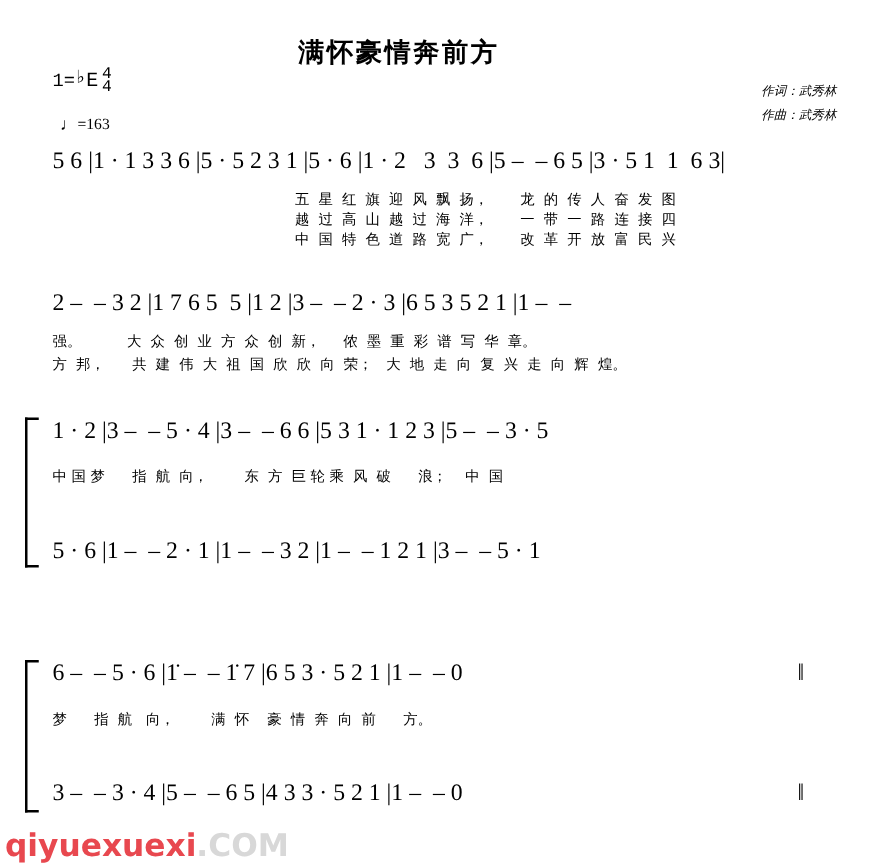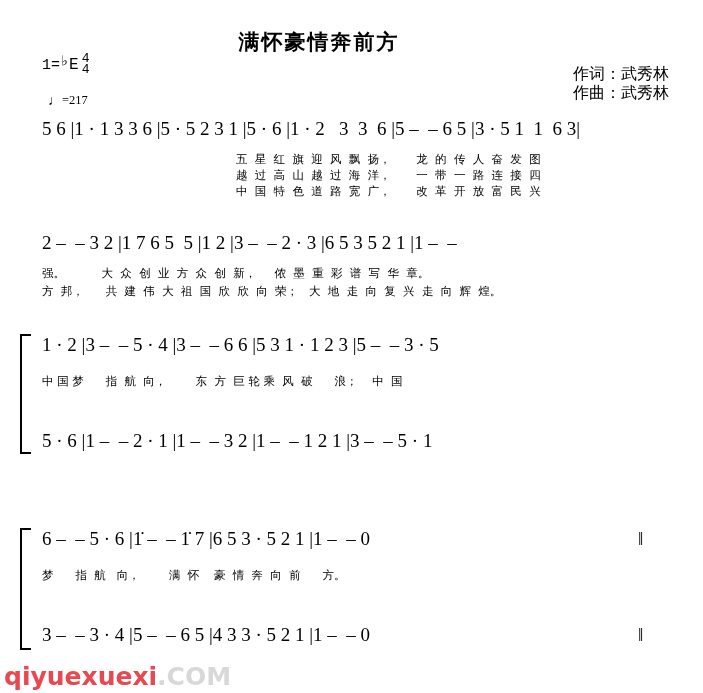--- a/index.html
+++ b/index.html
@@ -31,24 +31,25 @@
     font-size: 21px;
     font-weight: bold;
     letter-spacing: 2px;
     font-family: "DejaVu Sans", sans-serif;
   }
   
   .credits {
     position: absolute;
     right: 34px;
     top: 64px;
-    font-size: 16px;
+    font-size: 10px;
     line-height: 19px;
     text-align: left;
     font-family: "DejaVu Sans", sans-serif;
+    font-style: italic;
   }
   
   .keyblock {
     position: absolute;
     left: 42px;
     top: 52px;
     font-size: 15px;
     font-family: Liberation Mono, monospace;
   }
   .keyblock .k1 { font-size: 15px; }
@@ -134,21 +135,21 @@
   <div class="credits">
     <div>作词：武秀林</div>
     <div>作曲：武秀林</div>
   </div>
 
   <div class="keyblock">
     <span class="k1">1=</span><span class="flat">♭</span><span class="ebig">E</span><span class="meter"><span class="num">4</span><span class="den">4</span></span>
   </div>
 
   <div class="tempo">
-    <span class="note">♩</span><span>=217</span>
+    <span class="note">♩</span><span>=163</span>
   </div>
 
   <div class="row" style="top:118px;">
     <div class="notes" style="left:42px; top:0;">5 6 |1 · 1 3 3 6 |5 · 5 2 3 1 |5 · 6 |1 · 2   3  3  6 |5 –  – 6 5 |3 · 5 1  1  6 3|</div>
     <div class="lyr" style="left:236px; top:34px;">五  星  红  旗  迎  风  飘  扬，       龙  的  传  人  奋  发  图</div>
     <div class="lyr" style="left:236px; top:50px;">越  过  高  山  越  过  海  洋，       一  带  一  路  连  接  四</div>
     <div class="lyr" style="left:236px; top:66px;">中  国  特  色  道  路  宽  广，       改  革  开  放  富  民  兴</div>
   </div>
 
   <div class="row" style="top:232px;">

